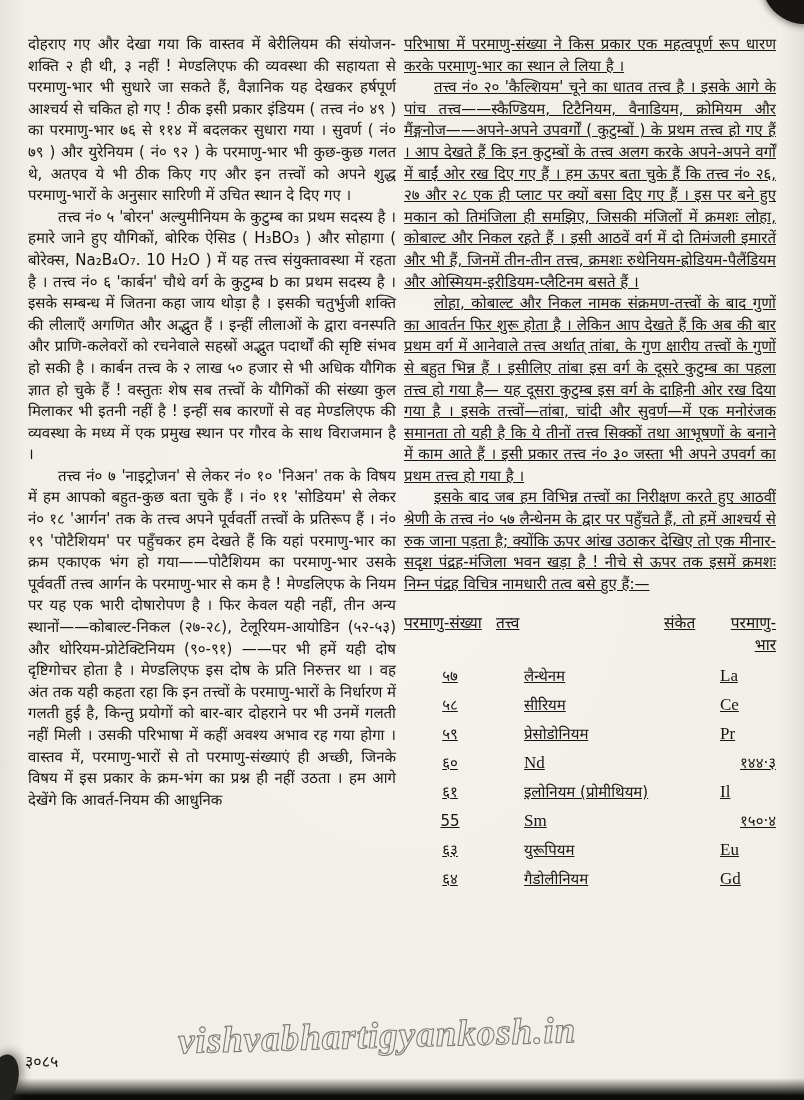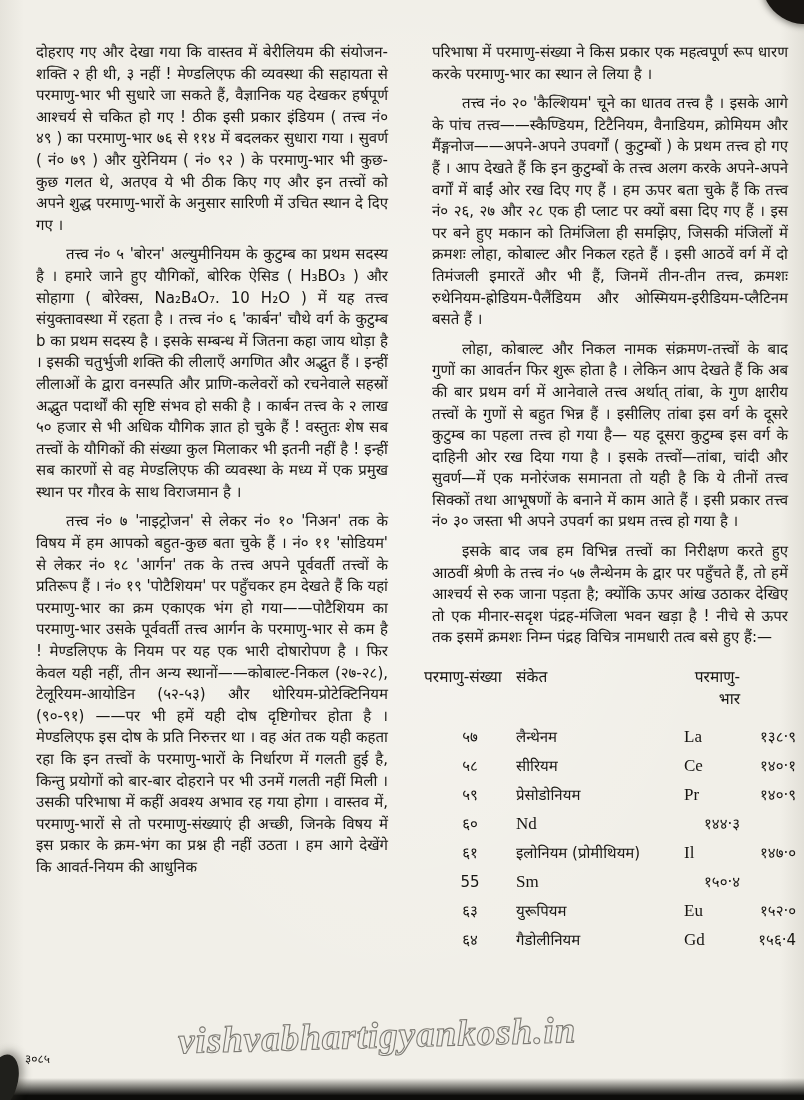--- a/index.html
+++ b/index.html
@@ -14,38 +14,38 @@
     background:
       radial-gradient(ellipse at 50% 45%, rgba(255,255,255,0.35) 0%, rgba(0,0,0,0) 60%),
       linear-gradient(90deg, rgba(120,115,100,0.10) 0%, rgba(0,0,0,0) 3%, rgba(0,0,0,0) 97%, rgba(120,115,100,0.12) 100%);
   }
   .column{
     position:absolute;top:34px;
     font-size:15px;line-height:21.6px;text-align:justify;
     text-justify:inter-word;letter-spacing:0px;
   }
   #left-col{left:28px;width:368px;}
-  #right-col{left:424px;width:372px;}
-  .column p{margin:8px;}
+  #right-col{left:404px;width:372px;text-decoration:underline;}
+  .column p{margin:0;}
   .column p.indent{text-indent:30px;}
   
   .el-table{margin-top:18px;width:100%;}
   .el-head,.el-row{display:grid;grid-template-columns:92px 168px 56px 1fr;align-items:baseline;}
-  .el-head{font-size:15.5px;margin-bottom:16px;}
-  .el-row{height:29px;font-size:15px;}
+  .el-head{font-size:15.5px;margin-bottom:8px;}
+  .el-row{height:29px;font-size:15px;gap:28px;}
   .el-num{text-align:center;}
   .el-sym{font-family:"Liberation Serif",serif;font-size:17px;}
   .el-wt{text-align:right;padding-left:6px;}
   .el-head .el-wt{padding-left:0;}
   
   #footer{
     position:absolute;left:25px;top:1050px;width:754px;
     font-size:15px;display:flex;justify-content:space-between;align-items:baseline;
   }
-  #footer .pgno{margin-right:14px;font-size:12px;}
+  #footer .pgno{margin-right:14px;font-size:16px;}
   
   #watermark{
     position:absolute;left:178px;top:1012px;width:520px;
     font-family:"Liberation Serif",serif;font-style:italic;font-weight:bold;
     font-size:37px;letter-spacing:1px;white-space:nowrap;
     color:rgba(0,0,0,0);
     -webkit-text-stroke:1.1px rgba(95,93,86,0.8);
     text-shadow:0 0 0 rgba(0,0,0,0);
     transform:rotate(-1.6deg);
     pointer-events:none;
@@ -79,20 +79,21 @@
 
 <div id="right-col" class="column">
 
   <p class="">परिभाषा में परमाणु-संख्या ने किस प्रकार एक महत्वपूर्ण रूप धारण करके परमाणु-भार का स्थान ले लिया है ।</p>
     <p class="indent">तत्त्व नं० २० 'कैल्शियम' चूने का धातव तत्त्व है । इसके आगे के पांच तत्त्व——स्कैण्डियम, टिटैनियम, वैनाडियम, क्रोमियम और मैंङ्गनोज——अपने-अपने उपवर्गों ( कुटुम्बों ) के प्रथम तत्त्व हो गए हैं । आप देखते हैं कि इन कुटुम्बों के तत्त्व अलग करके अपने-अपने वर्गों में बाईं ओर रख दिए गए हैं । हम ऊपर बता चुके हैं कि तत्त्व नं० २६, २७ और २८ एक ही प्लाट पर क्यों बसा दिए गए हैं । इस पर बने हुए मकान को तिमंजिला ही समझिए, जिसकी मंजिलों में क्रमशः लोहा, कोबाल्ट और निकल रहते हैं । इसी आठवें वर्ग में दो तिमंजली इमारतें और भी हैं, जिनमें तीन-तीन तत्त्व, क्रमशः रुथेनियम-ह्रोडियम-पैलैंडियम और ओस्मियम-इरीडियम-प्लैटिनम बसते हैं ।</p>
     <p class="indent">लोहा, कोबाल्ट और निकल नामक संक्रमण-तत्त्वों के बाद गुणों का आवर्तन फिर शुरू होता है । लेकिन आप देखते हैं कि अब की बार प्रथम वर्ग में आनेवाले तत्त्व अर्थात् तांबा, के गुण क्षारीय तत्त्वों के गुणों से बहुत भिन्न हैं । इसीलिए तांबा इस वर्ग के दूसरे कुटुम्ब का पहला तत्त्व हो गया है— यह दूसरा कुटुम्ब इस वर्ग के दाहिनी ओर रख दिया गया है । इसके तत्त्वों—तांबा, चांदी और सुवर्ण—में एक मनोरंजक समानता तो यही है कि ये तीनों तत्त्व सिक्कों तथा आभूषणों के बनाने में काम आते हैं । इसी प्रकार तत्त्व नं० ३० जस्ता भी अपने उपवर्ग का प्रथम तत्त्व हो गया है ।</p>
     <p class="indent">इसके बाद जब हम विभिन्न तत्त्वों का निरीक्षण करते हुए आठवीं श्रेणी के तत्त्व नं० ५७ लैन्थेनम के द्वार पर पहुँचते हैं, तो हमें आश्चर्य से रुक जाना पड़ता है; क्योंकि ऊपर आंख उठाकर देखिए तो एक मीनार-सदृश पंद्रह-मंजिला भवन खड़ा है ! नीचे से ऊपर तक इसमें क्रमशः निम्न पंद्रह विचित्र नामधारी तत्व बसे हुए हैं:—</p>
     <div class="el-table">
     <div class="el-head">
       <span class="el-num" style="text-align:left">परमाणु-संख्या</span>
+      <span>तत्त्व</span>
       <span>संकेत</span>
       <span class="el-wt">परमाणु-भार</span>
     </div>
     <div id="table-rows">
         <div class="el-row">
           <span class="el-num">५७</span>
           <span>लैन्थेनम</span>
           <span class="el-sym">La</span>
           <span class="el-wt">१३८·९</span>
         </div>

